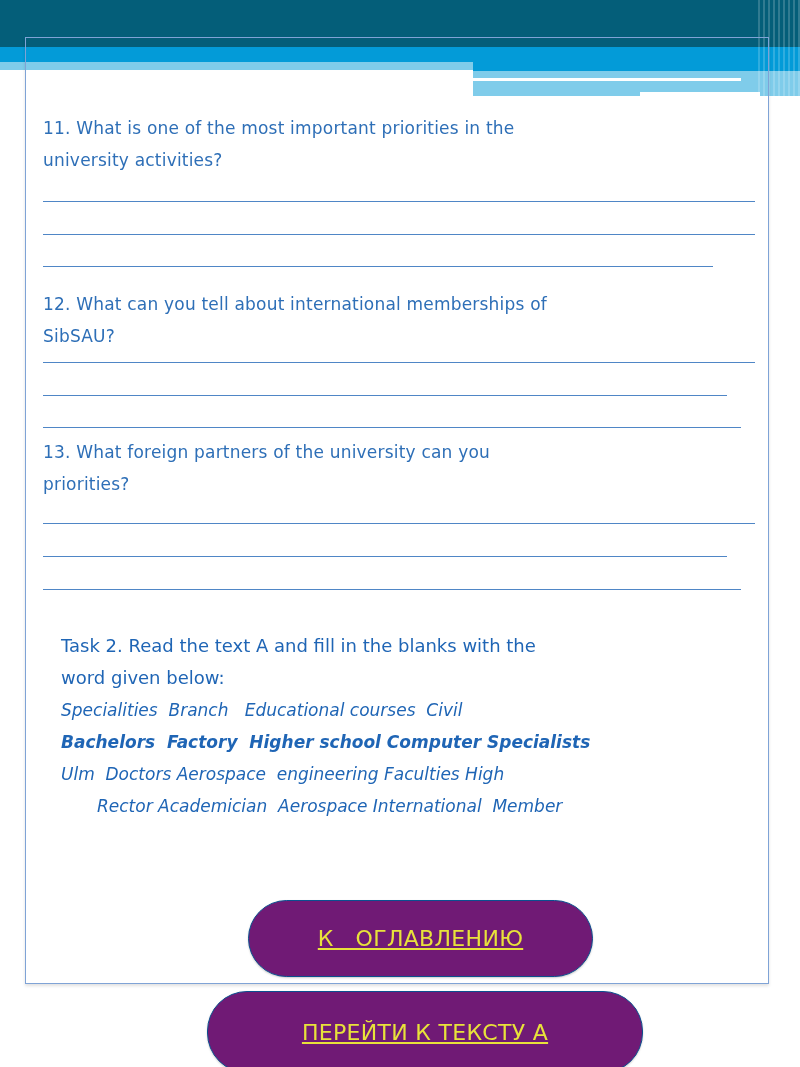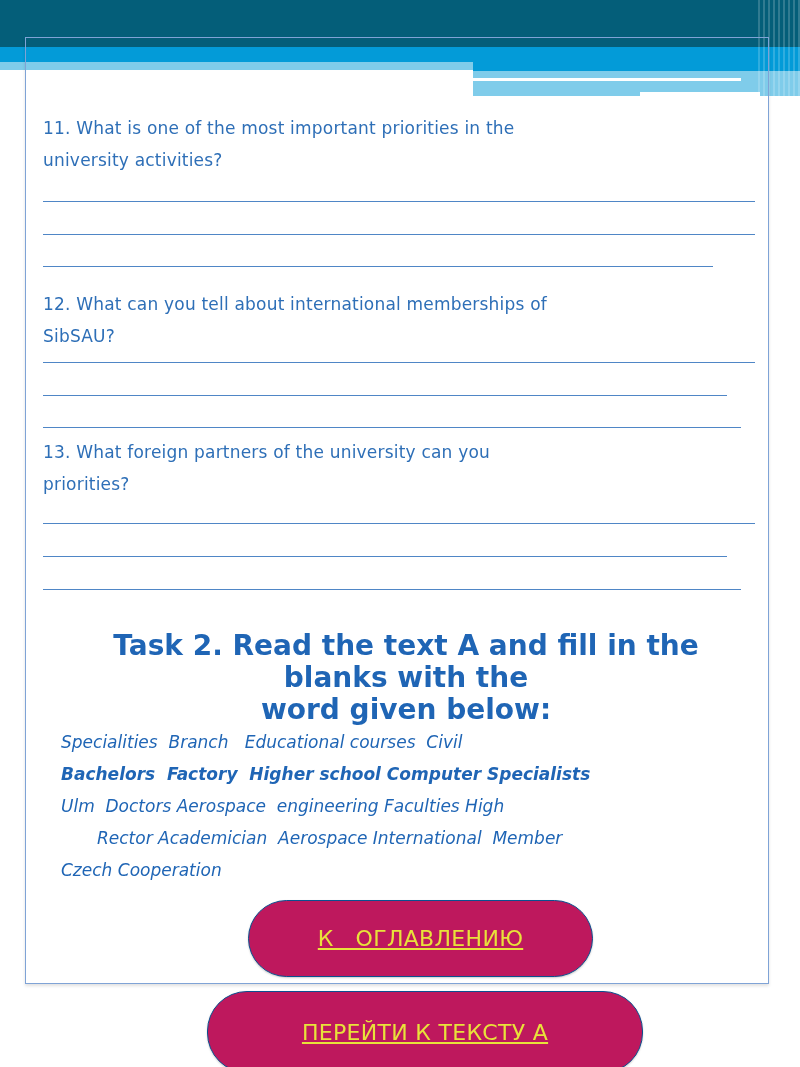--- a/index.html
+++ b/index.html
@@ -23,25 +23,25 @@
     border:1.5px solid #7FA3D6;
     box-shadow: 0 2px 3px rgba(0,0,0,0.12);
   }
 
   .q { position:absolute; left:43px; color:#2E6FB7; font-size:17px; line-height:32px; letter-spacing:0.2px; }
   .line { position:absolute; left:43px; height:0; border-top:1.6px solid #4F86C6; }
 
   .task {
     position:absolute; left:61px; top:630px; width:690px; color:#1F65B5;
   }
-  .task-title { font-weight:bold; font-size:28px; line-height:32px;text-align:center; }
+  .task-title { font-weight:normal; font-size:18px; line-height:32px; }
   .task-words { font-style:italic; font-size:17px; line-height:32px; }
 
   .btn {
-    position:absolute; background:#be185d; border:1.5px solid #0B4F8F;
+    position:absolute; background:#701a75; border:1.5px solid #0B4F8F;
     border-radius:40px; display:flex; align-items:center; justify-content:center;
     color:#E8E23A; text-decoration:underline; font-size:22px; letter-spacing:0.3px;
     cursor:pointer; box-shadow: 0 1px 2px rgba(0,0,0,0.2);
   }
   .btn-toc { left:248px; top:900px; width:343px; height:75px; }
   .btn-text { left:207px; top:991px; width:434px; height:80px; }
 </style>
 </head>
 <body>
 
@@ -83,21 +83,20 @@
 <div class="task">
   <div class="task-title">
     <div>Task 2. Read the text A and fill in the blanks with the</div>
     <div>word given below:</div>
   </div>
   <div class="task-words">
     <div style="white-space:pre;">Specialities  Branch   Educational courses  Civil</div>
     <div style="white-space:pre;font-weight:bold;">Bachelors  Factory  Higher school Computer Specialists</div>
     <div style="white-space:pre;">Ulm  Doctors Aerospace  engineering Faculties High</div>
     <div style="white-space:pre;margin-left:36px;">Rector Academician  Aerospace International  Member</div>
-    <div style="white-space:pre;">Czech Cooperation</div>
   </div>
 </div>
 
 <a class="btn btn-toc">
   <span style="white-space:pre;">К   ОГЛАВЛЕНИЮ</span>
 </a>
 <a class="btn btn-text">
   <span>ПЕРЕЙТИ К ТЕКСТУ А</span>
 </a>
 

